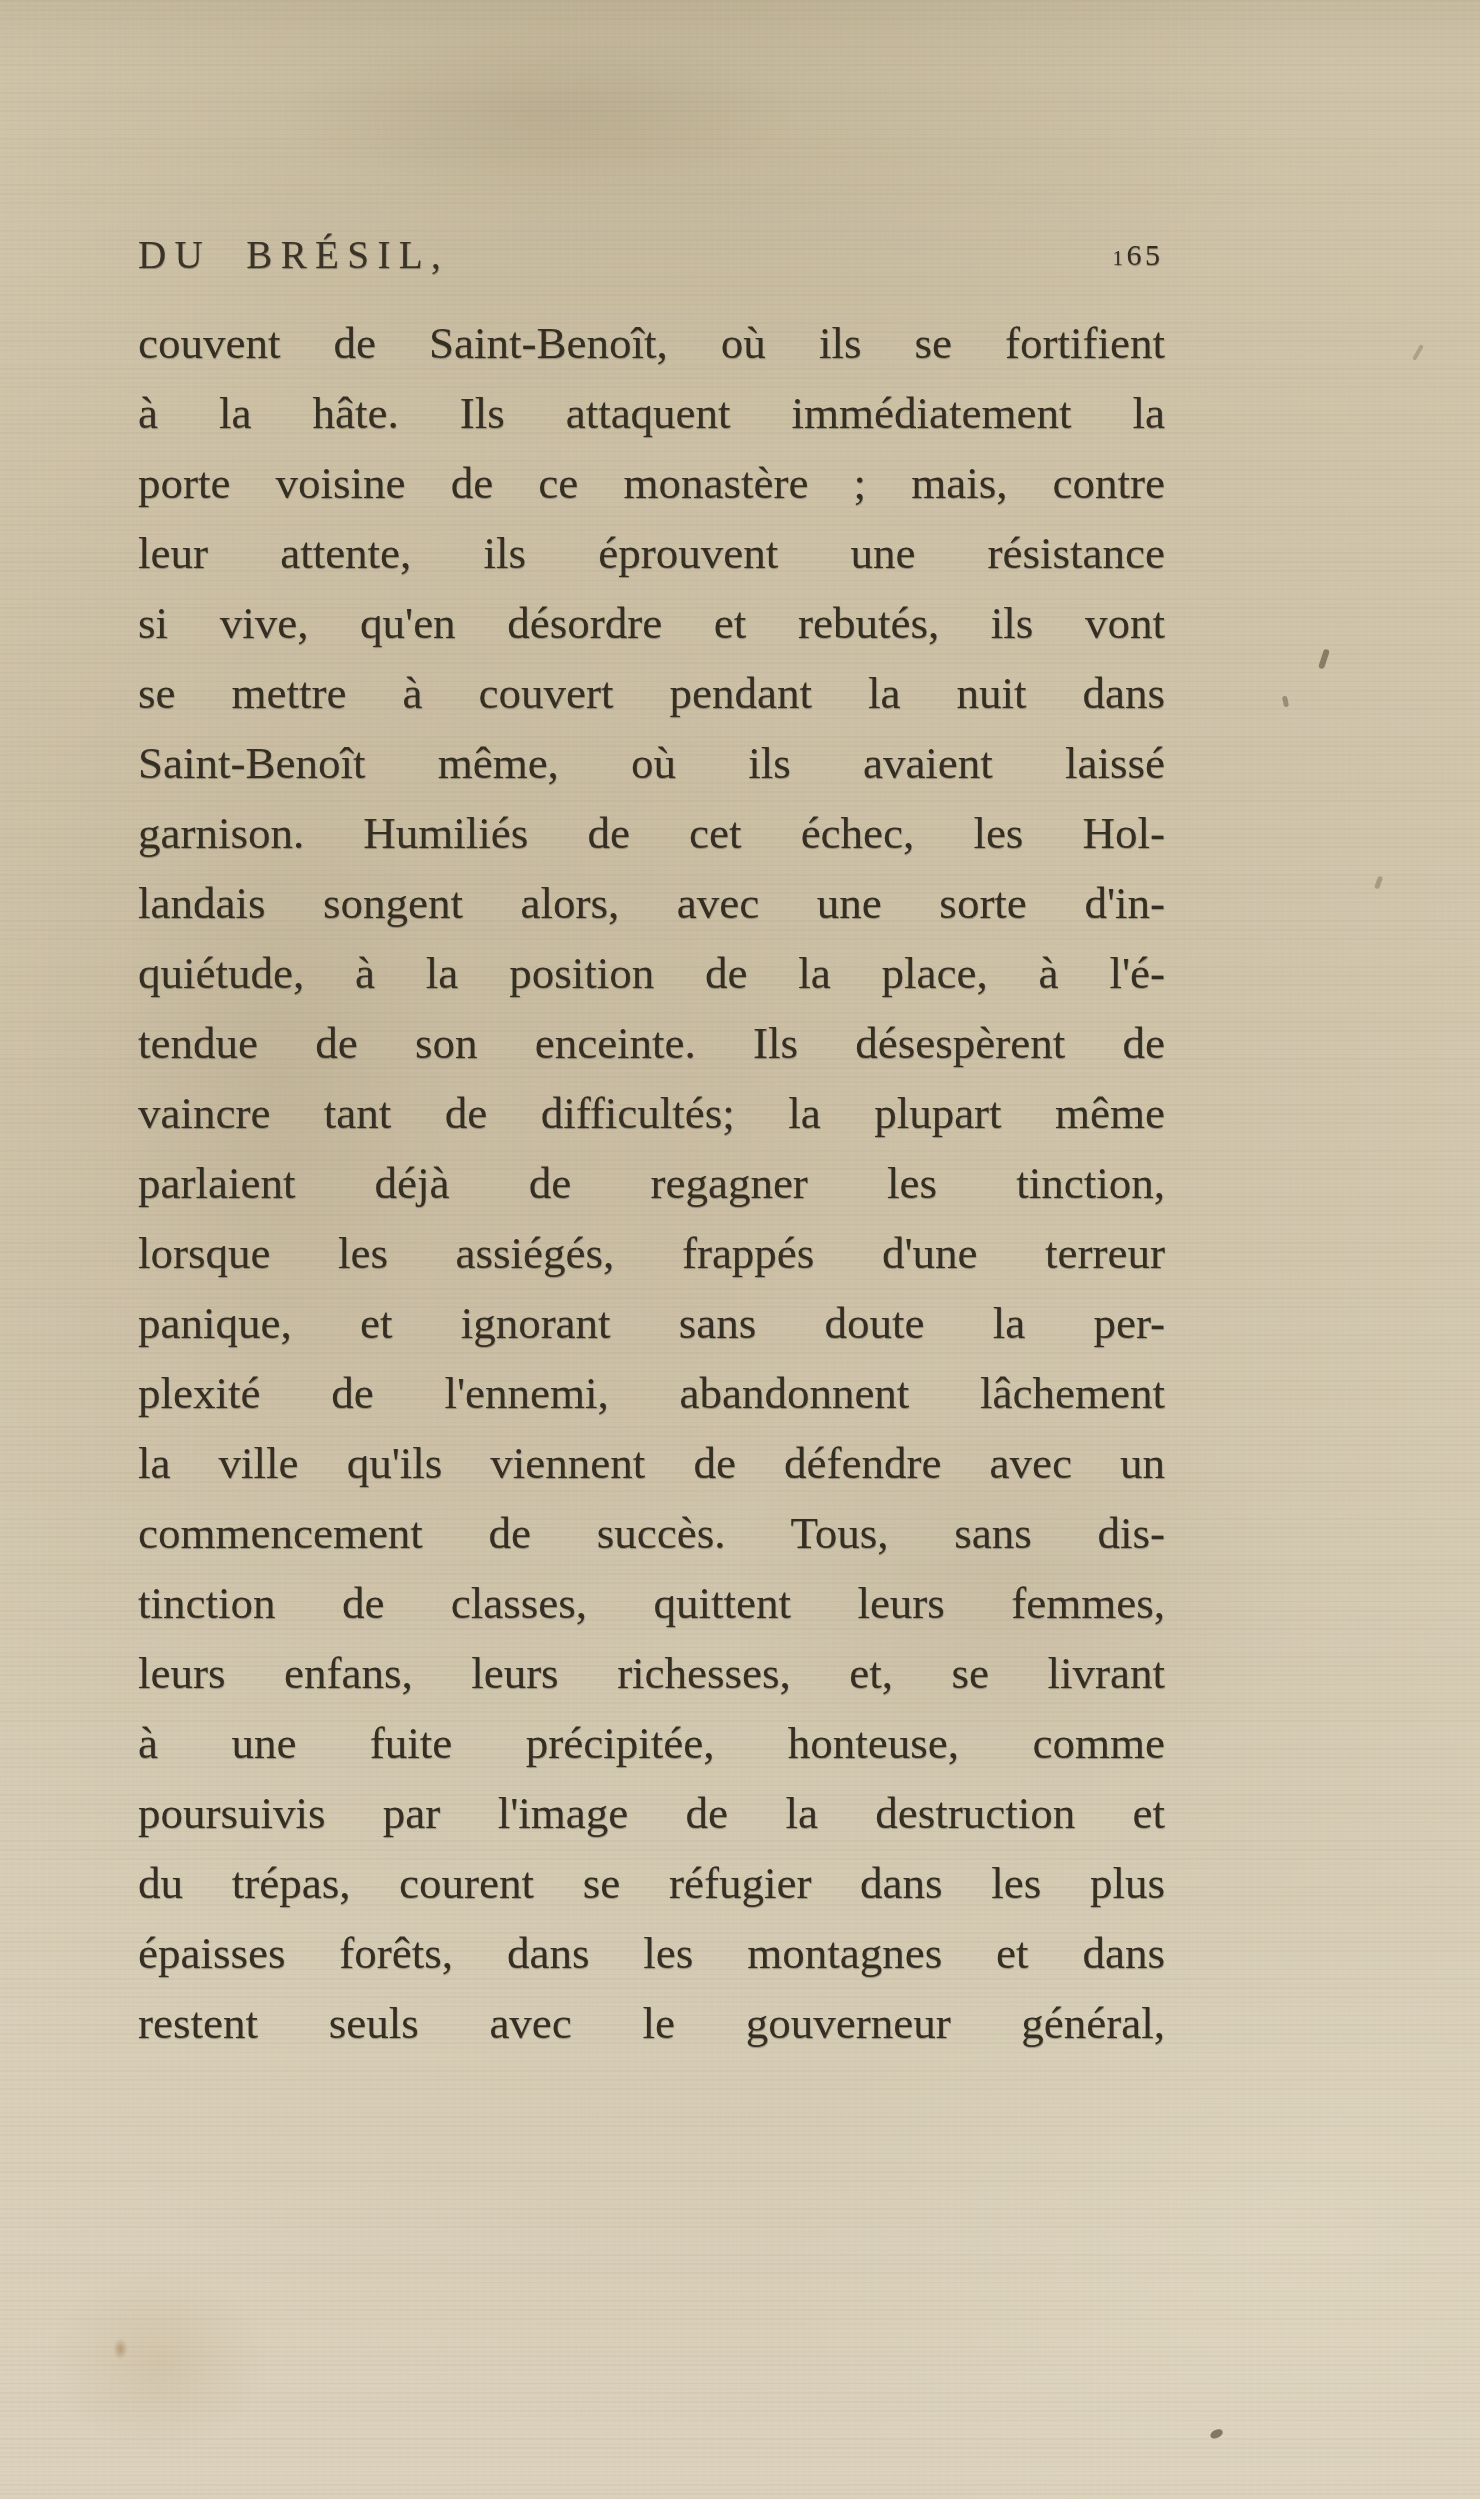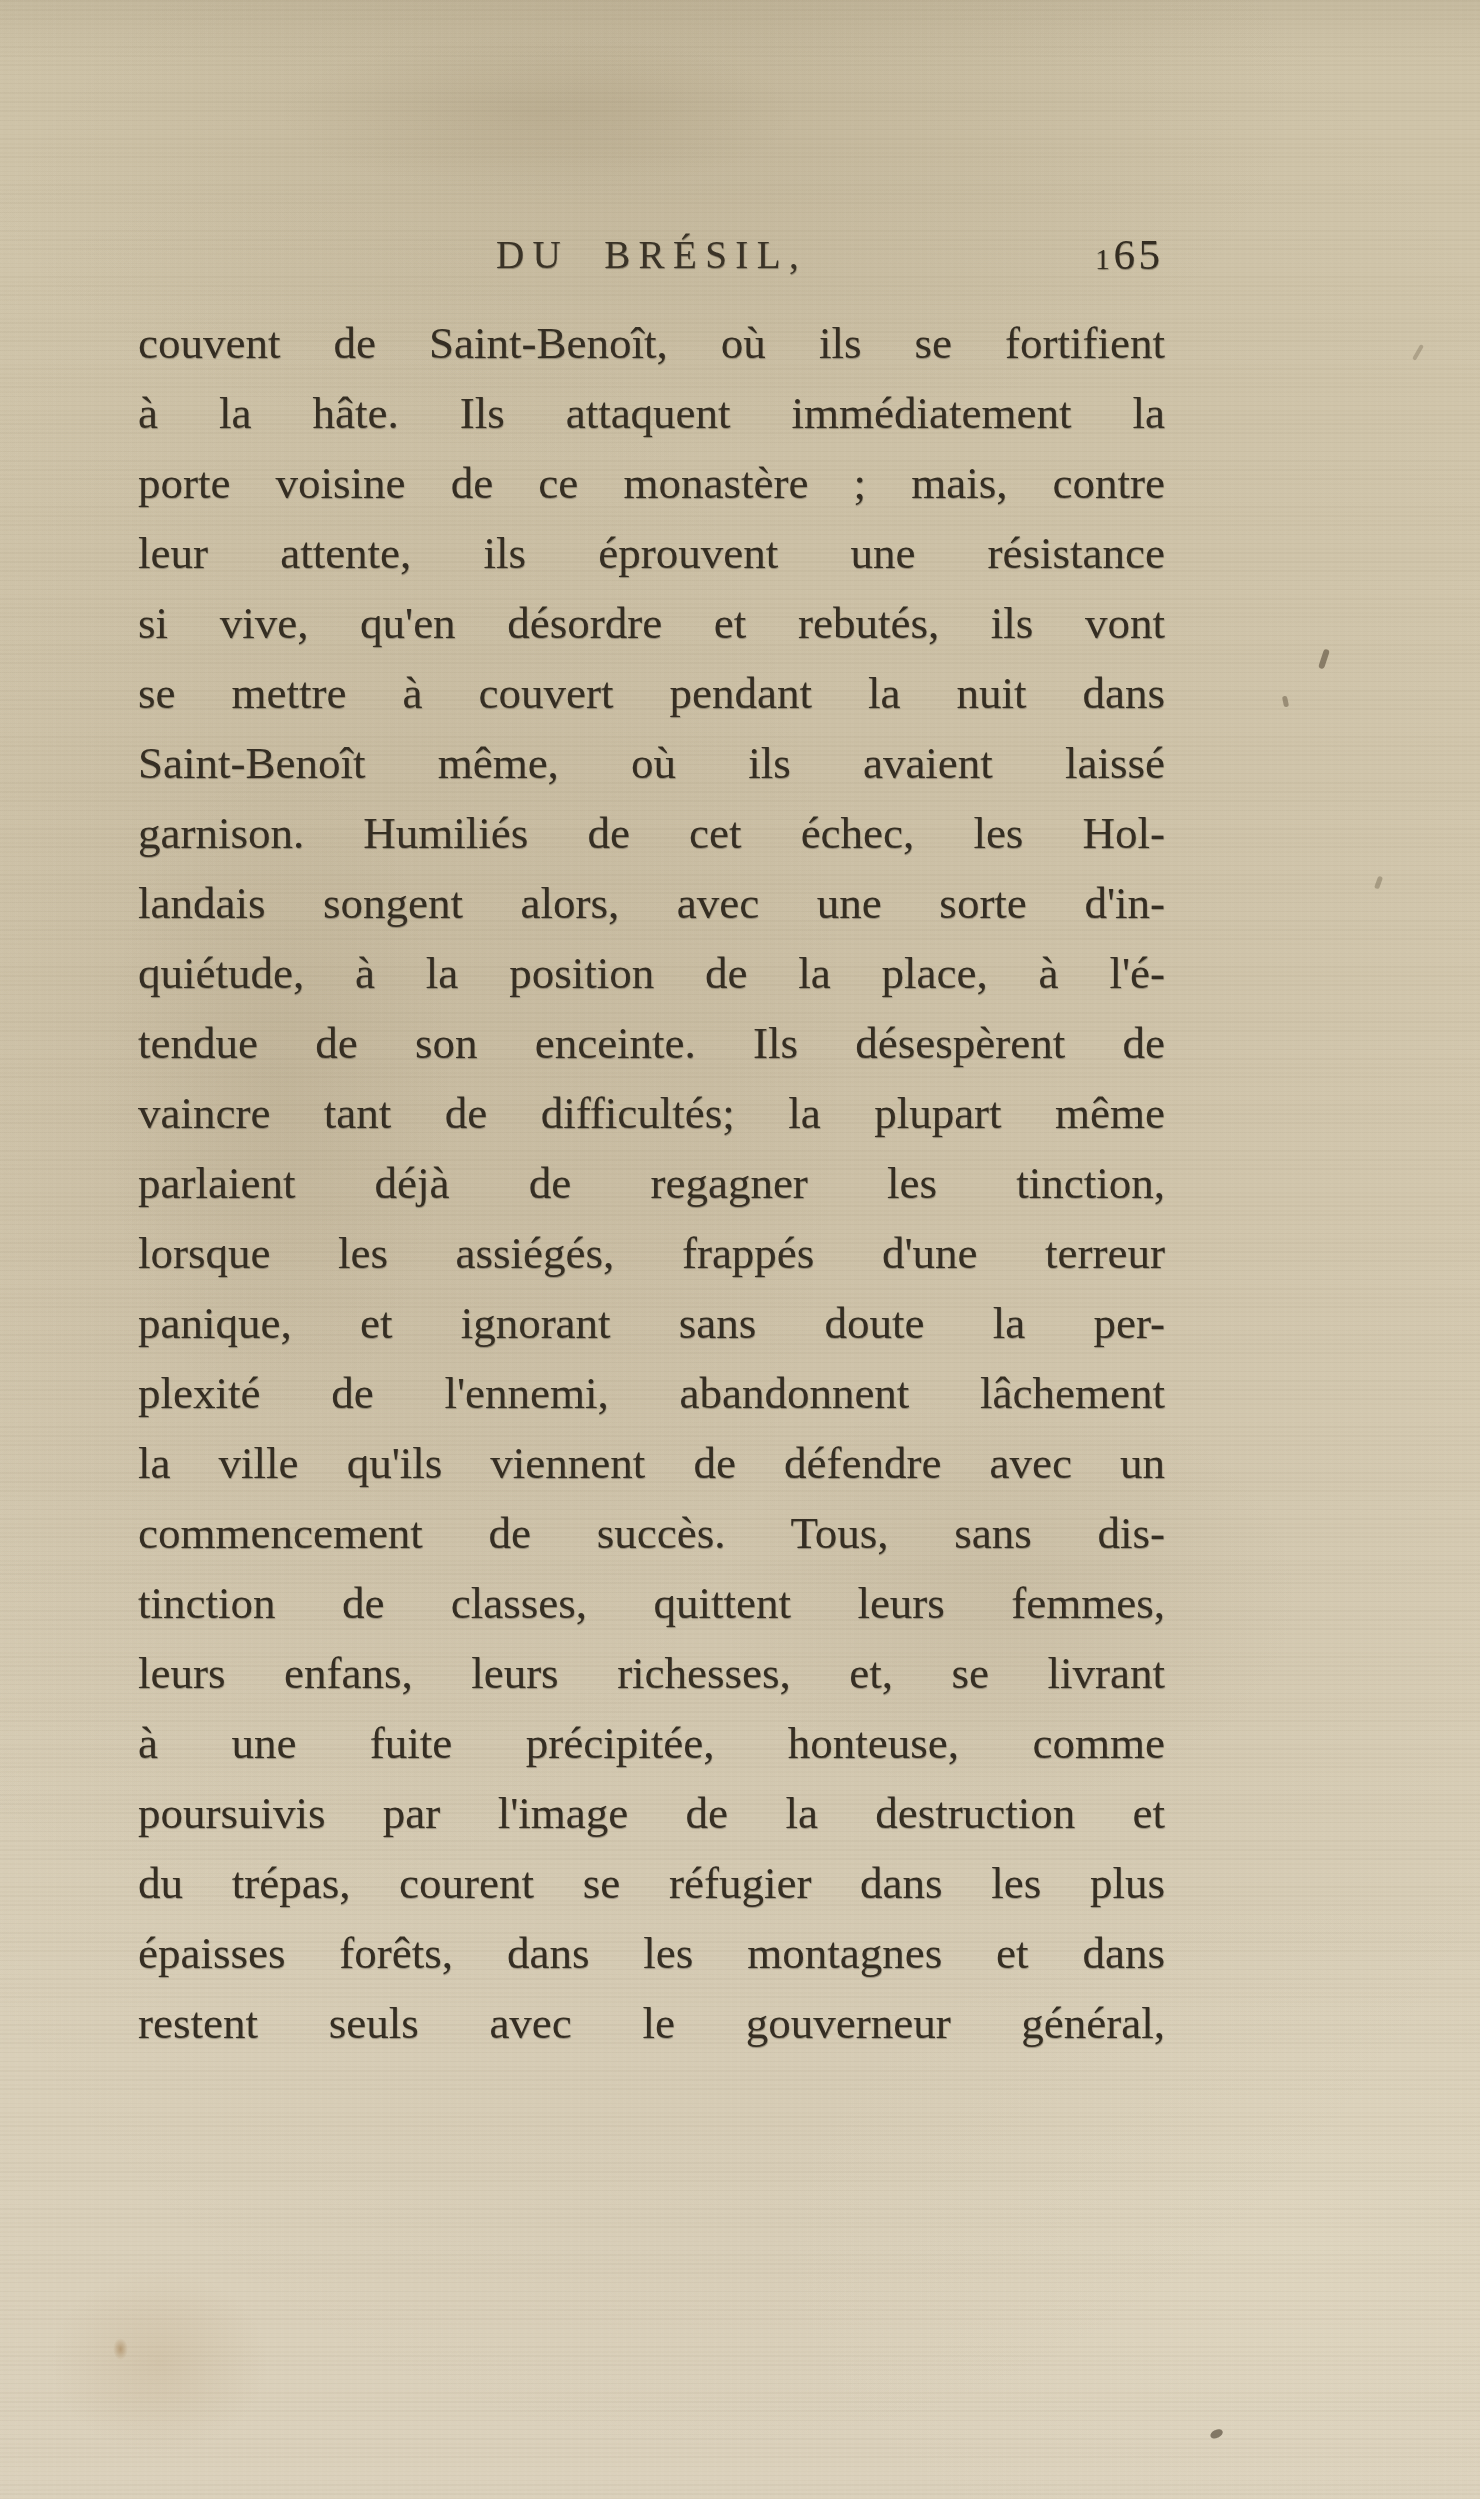--- a/index.html
+++ b/index.html
@@ -55,34 +55,34 @@
     position: absolute;
     left: 138px;
     top: 225px;
     width: 1027px;
     height: 59px;
   }
   .running-title {
     position: absolute;
     left: 0;
     width: 100%;
-    text-align: center;
+    text-align: left;
     font-size: 39px;
     line-height: 59px;
     letter-spacing: 8.4px;
     word-spacing: 17px;
     color: #3a3327;
     text-shadow: 0.5px 0.5px 0.8px rgba(58, 50, 38, 0.45);
   }
   .page-number {
     position: absolute;
     right: 1.7px;
     top: 0;
     display: inline-block;
-    font-size: 43px;
+    font-size: 30px;
     line-height: 59px;
     letter-spacing: 3.4px;
     color: #342d22;
     text-shadow: 0.5px 0.5px 0.8px rgba(58, 50, 38, 0.45);
   }
   
   .page-number::first-letter {
     font-size: 0.70em;
   }
 

